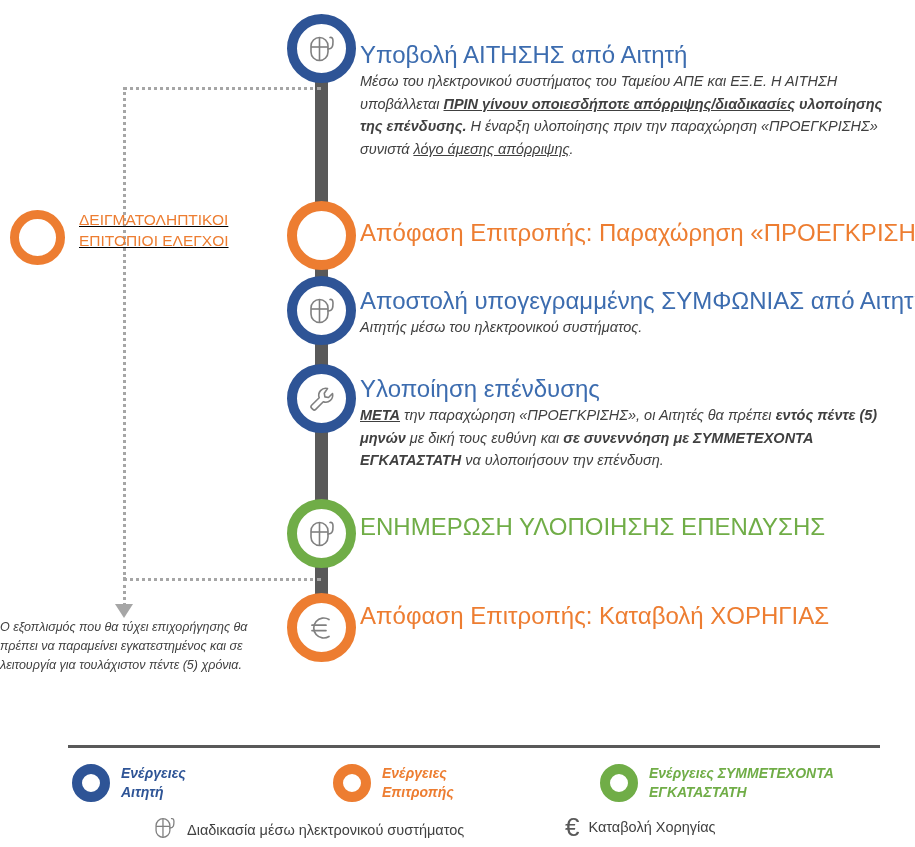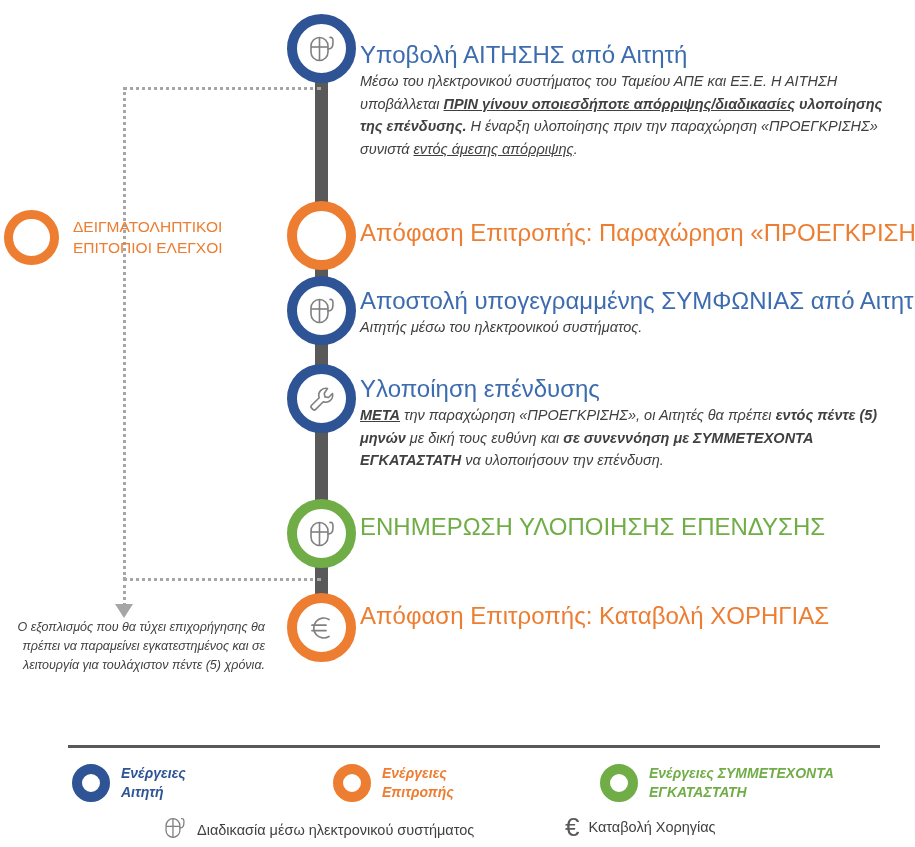--- a/index.html
+++ b/index.html
@@ -88,25 +88,26 @@
     font-style: italic;
     margin-top: 2px;
     max-width: 540px;
   }
   .step-body b  { font-weight: bold; }
   .step-body u  { text-decoration: underline; }
 
   
   #sampling-block {
     position: absolute;
-    left: 4px;
+    left: 10px;
     top: 210px;
     display: flex;
-    align-items: center;
+    align-items: flex-start;
     gap: 14px;
+    text-decoration: underline;
   }
   #sampling-ring {
     width: 55px;
     height: 55px;
     border-radius: 50%;
     border: 9px solid #ed7d31;
     box-sizing: border-box;
     flex: 0 0 auto;
   }
   #sampling-label {
@@ -115,21 +116,21 @@
     line-height: 1.35;
     white-space: pre-line;
   }
 
   
   #footnote {
     position: absolute;
     left: 0;
     top: 618px;
     width: 265px;
-    text-align: right;
+    text-align: left;
     font-style: italic;
     font-size: 12.5px;
     line-height: 1.5;
     color: #404040;
   }
 
   
   #legend-divider {
     position: absolute;
     left: 68px;
@@ -211,21 +212,21 @@
     <svg width="32" height="32" viewBox="0 0 32 32">
       <rect x="5" y="4.5" width="17" height="23" rx="8.5" ry="8.5" fill="none" stroke="#808080" stroke-width="1.6"></rect>
       <line x1="13.5" y1="4.5" x2="13.5" y2="27.5" stroke="#808080" stroke-width="1.6"></line>
       <line x1="5" y1="14" x2="22" y2="14" stroke="#808080" stroke-width="1.6"></line>
       <path d="M22 16 C27 16 27 12 27 8 C27 5 25.5 4 24 4.5" fill="none" stroke="#808080" stroke-width="1.6" stroke-linecap="round"></path>
     </svg>
   </span>
 </div>
 <div class="step-text" style="top:26px;margin-top:16px;">
   <div class="step-title blue">Υποβολή ΑΙΤΗΣΗΣ από Αιτητή</div>
-  <div class="step-body">Μέσω του ηλεκτρονικού συστήματος του Ταμείου ΑΠΕ και ΕΞ.Ε. Η ΑΙΤΗΣΗ υποβάλλεται <b><u>ΠΡΙΝ γίνουν οποιεσδήποτε απόρριψης/διαδικασίες</u> υλοποίησης της επένδυσης.</b> Η έναρξη υλοποίησης πριν την παραχώρηση «ΠΡΟΕΓΚΡΙΣΗΣ» συνιστά <u>εντός άμεσης απόρριψης</u>.</div>
+  <div class="step-body">Μέσω του ηλεκτρονικού συστήματος του Ταμείου ΑΠΕ και ΕΞ.Ε. Η ΑΙΤΗΣΗ υποβάλλεται <b><u>ΠΡΙΝ γίνουν οποιεσδήποτε απόρριψης/διαδικασίες</u> υλοποίησης της επένδυσης.</b> Η έναρξη υλοποίησης πριν την παραχώρηση «ΠΡΟΕΓΚΡΙΣΗΣ» συνιστά <u>λόγο άμεσης απόρριψης</u>.</div>
 </div>
 
 <div id="sampling-block">
   <div id="sampling-ring"></div>
   <div id="sampling-label">ΔΕΙΓΜΑΤΟΛΗΠΤΙΚΟΙ
 ΕΠΙΤΟΠΙΟΙ ΕΛΕΓΧΟΙ</div>
 </div>
 
 <div class="node orange" style="top:201px;"></div>
 <div class="step-text" style="top:220px;">
@@ -302,21 +303,21 @@
 Επιτροπής</div>
   </div>
   <div class="legend-item" style="left:600px; top:6px;">
     <div class="legend-ring green"></div>
     <div class="legend-label green">Ενέργειες ΣΥΜΜΕΤΕΧΟΝΤΑ
 ΕΓΚΑΤΑΣΤΑΤΗ</div>
   </div>
 </div>
 
 <div id="legend-row-2">
-  <div class="legend-item-2" style="left:162px; top:0px;">
+  <div class="legend-item-2" style="left:152px; top:0px;">
     <span>
       <svg width="26" height="28" viewBox="0 0 32 32">
         <rect x="5" y="4.5" width="17" height="23" rx="8.5" ry="8.5" fill="none" stroke="#808080" stroke-width="1.6"></rect>
         <line x1="13.5" y1="4.5" x2="13.5" y2="27.5" stroke="#808080" stroke-width="1.6"></line>
         <line x1="5" y1="14" x2="22" y2="14" stroke="#808080" stroke-width="1.6"></line>
         <path d="M22 16 C27 16 27 12 27 8 C27 5 25.5 4 24 4.5" fill="none" stroke="#808080" stroke-width="1.6" stroke-linecap="round"></path>
       </svg>
     </span>
     <span class="legend-label-2">Διαδικασία μέσω ηλεκτρονικού συστήματος</span>
   </div>

